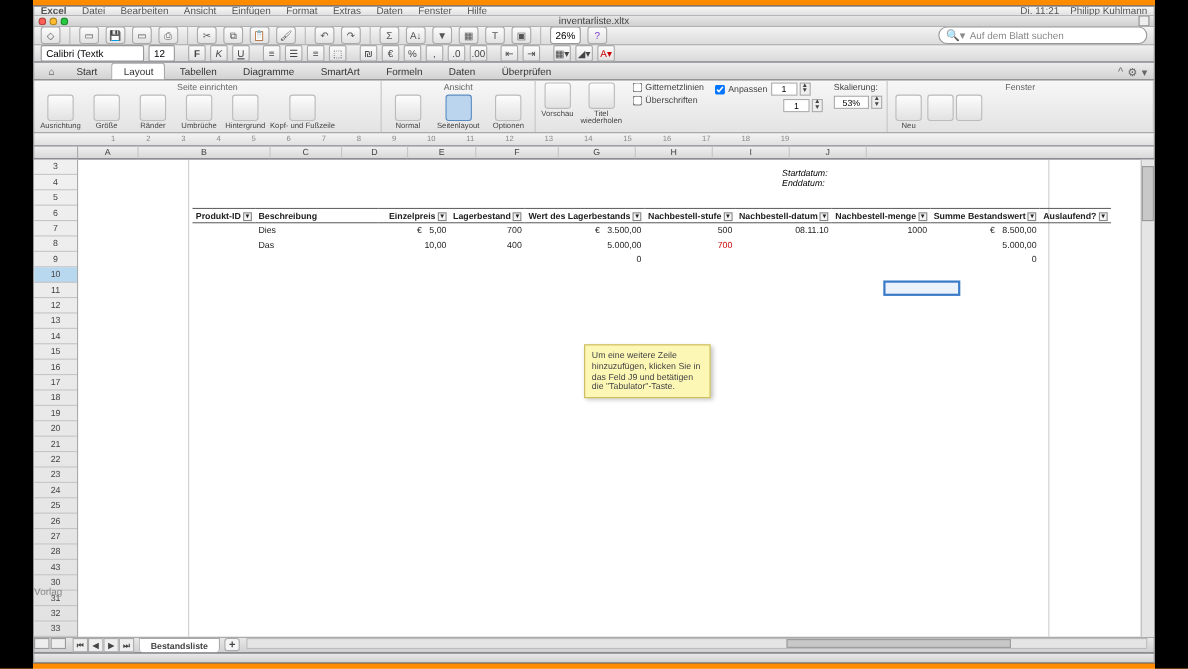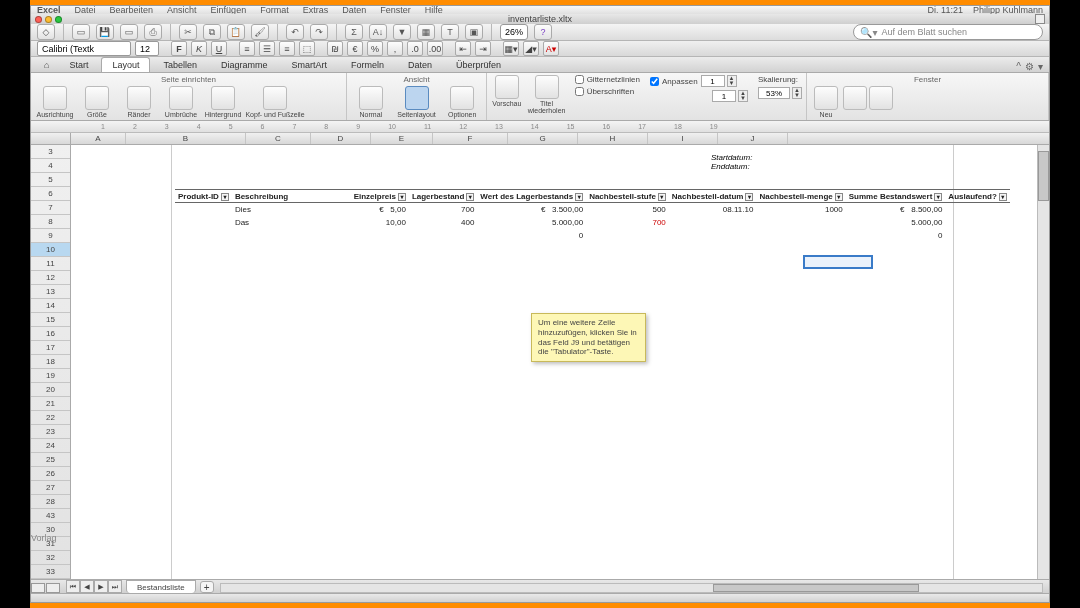--- a/index.html
+++ b/index.html
@@ -70,21 +70,21 @@
 .invtable { font-size: 8px; color: #222; }
 .invtable td { padding: 0 3px; height: 13px; vertical-align: middle; white-space: nowrap; }
 .invtable .hdr td { font-weight: bold; border-top: 1px solid #666; border-bottom: 1px solid #666; }
 .drop { display:inline-block; width:8px; height:8px; border:1px solid #888; background:#f5f5f5; margin-left:2px; vertical-align:middle; font-size:6px; text-align:center; line-height:7px; }
 .txt-right { text-align: right; }
 .red { color: #c00; }
 .sel-cell { position: absolute; border: 2px solid #3a7bc8; background: rgba(120,170,230,.15); pointer-events:none; }
 
 .tooltip-note { position: absolute; background: #fdf7b6; border: 1px solid #c8b95a; font-size: 8px; color: #444; padding: 4px 6px; width: 115px; box-shadow: 2px 2px 4px rgba(0,0,0,.25); line-height: 1.2; }
 
-.sheet-tabs { height: 14px; background: linear-gradient(#e8e8e8,#d0d0d0); border-top: 1px solid #aaa; display: flex; align-items: flex-end; font-size: 8px; color: #444; }
+.sheet-tabs { height: 14px; background: linear-gradient(#e8e8e8,#d0d0d0); border-top: 1px solid #aaa; display: flex; align-items: flex-start; font-size: 8px; color: #444; font-weight: bold; }
 .sheet-tabs .nav { display: flex; }
 .sheet-tabs .navbtn { width: 14px; height: 13px; border: 1px solid #aaa; background: #eee; display:flex; align-items:center; justify-content:center; font-size:7px; }
 .stab { background: #fff; border: 1px solid #aaa; border-bottom: none; padding: 0 10px; height: 13px; display: flex; align-items: center; border-radius: 0 0 4px 4px; margin-left: 4px; }
 .addtab { width: 14px; height: 12px; border: 1px solid #aaa; border-radius: 3px; margin-left: 4px; text-align:center; line-height:11px; font-size:10px; background:#f5f5f5; }
 .hscroll { flex:1; height:10px; margin: 0 6px; }
 .hscroll .track { height:10px; background:#e5e5e5; border:1px solid #bbb; position:relative; }
 .hscroll .thumb { position:absolute; left:60%; width:25%; top:0; bottom:0; background:#c8c8c8; border:1px solid #999; }
 
 .statusbar { height: 12px; background: linear-gradient(#e9e9e9,#d2d2d2); border-top: 1px solid #aaa; display:flex; align-items:center; font-size:8px; color:#555; padding:0 6px; gap:10px; }
 .viewbtns { display:flex; gap:1px; }

